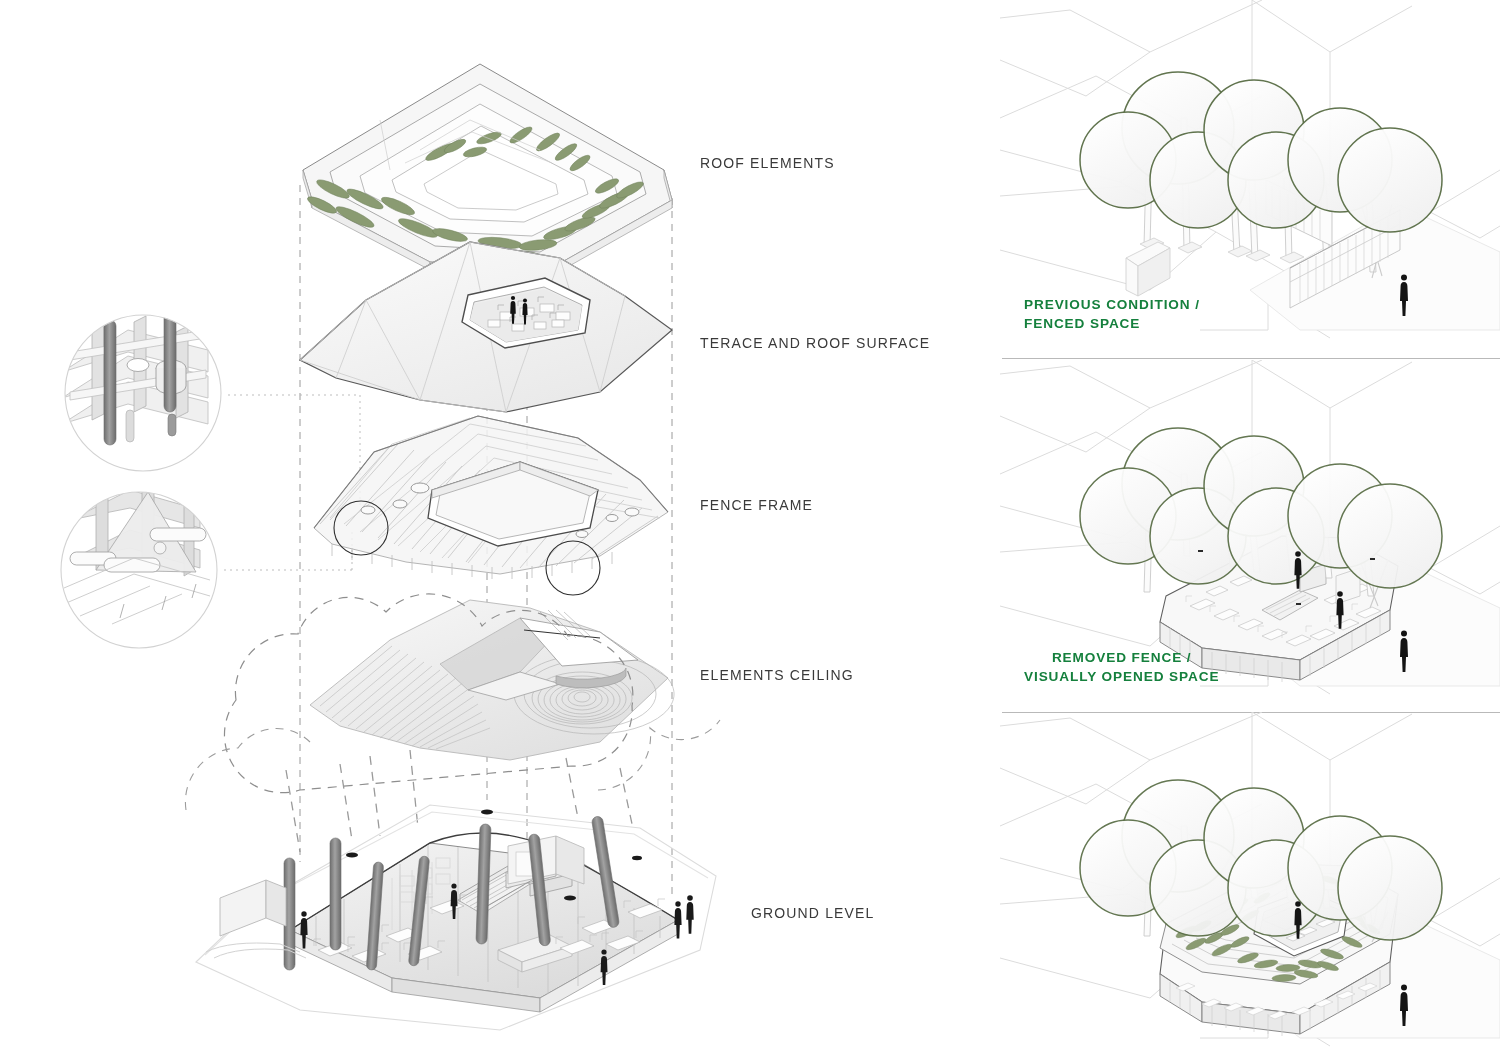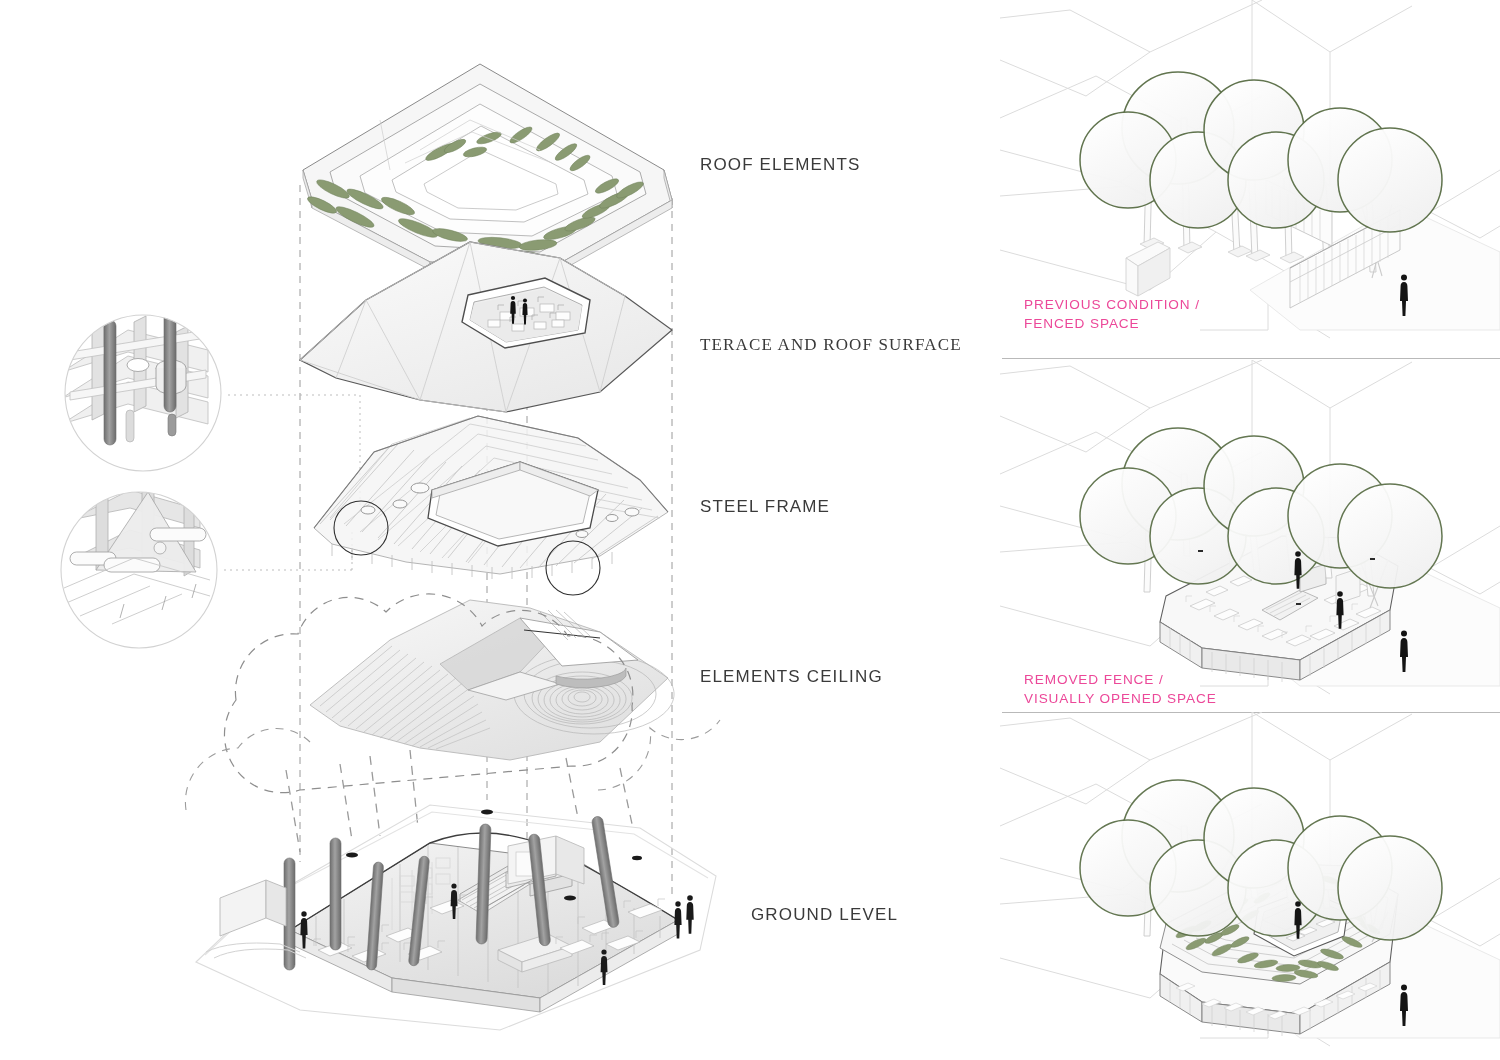--- a/index.html
+++ b/index.html
@@ -11,34 +11,34 @@
     position:relative;
   }
   #board{position:absolute;left:0;top:0;width:1500px;height:1060px;background:#fff;}
 
   
   .left-pane{position:absolute;left:0;top:0;width:1000px;height:1060px;}
   .right-pane{position:absolute;left:1000px;top:0;width:500px;height:1060px;}
 
   .layer-label{
     position:absolute;
-    font-size:17px;
+    font-size:14px;
     letter-spacing:1.15px;
     color:#3a3a3a;
     white-space:nowrap;
     font-weight:400;
   }
   .panel-caption{
     position:absolute;
     font-size:13.6px;
     letter-spacing:0.9px;
     line-height:1.42;
-    color:#ec4899;
+    color:#15803d;
     white-space:pre;
-    font-weight:400;
+    font-weight:700;
   }
   .panel-sep{position:absolute;left:1002px;width:498px;height:1px;background:#b9b9b9;}
 
   svg{display:block;}
 </style>
 </head>
 <body>
 
 <div id="board">
 
@@ -566,22 +566,22 @@
         </g>
 
         <g fill="#1a1a1a">
           <path d="M690,902 c2.2,0 3.2,1.8 3.2,3.8 l0.5,14 l-1.9,0 l-0.5,14 l-2.6,0 l-0.5,-14 l-1.9,0 l0.5,-14 c0,-2 1,-3.8 3.2,-3.8 z"></path>
           <circle cx="690" cy="898" r="2.8"></circle>
         </g>
       </g>
     </svg>
 
     <div class="layer-label" style="left:700px;top:155px;">ROOF ELEMENTS</div>
-    <div class="layer-label" style="left:700px;top:335px;font-family:Liberation Serif, serif;">TERACE AND ROOF SURFACE</div>
-    <div class="layer-label" style="left:700px;top:497px;">STEEL FRAME</div>
+    <div class="layer-label" style="left:700px;top:335px;">TERACE AND ROOF SURFACE</div>
+    <div class="layer-label" style="left:700px;top:497px;">FENCE FRAME</div>
     <div class="layer-label" style="left:700px;top:667px;">ELEMENTS CEILING</div>
     <div class="layer-label" style="left:707px;top:905px;margin-left:44px;">GROUND LEVEL</div>
   </div>
 
   <div class="right-pane">
 
     <svg width="500" height="355" viewBox="0 0 500 355" style="position:absolute;left:0;top:0;">
       <defs>
         <linearGradient id="canopy1" x1="0.2" y1="0" x2="0.8" y2="1">
           <stop offset="0%" stop-color="#ffffff"></stop>
@@ -799,21 +799,21 @@
         <path d="M404,278 c2.3,0 3.4,1.9 3.4,4 l0.6,15 l-2,0 l-0.6,15 l-2.8,0 l-0.6,-15 l-2,0 l0.6,-15 c0,-2.1 1.1,-4 3.4,-4 z"></path>
         <circle cx="404" cy="273.5" r="3"></circle>
       </g>
 
       <g fill="#2a2a2a">
         <rect x="198" y="190" width="5" height="2"></rect>
         <rect x="296" y="243" width="5" height="2"></rect>
         <rect x="370" y="198" width="5" height="2"></rect>
       </g>
     </svg>
-    <div class="panel-caption" style="left:24px;top:670px;">REMOVED FENCE /
+    <div class="panel-caption" style="left:24px;top:648px;text-align:center;">REMOVED FENCE /
 VISUALLY OPENED SPACE</div>
     <div class="panel-sep" style="top:712px;left:2px;"></div>
 
     <svg width="500" height="348" viewBox="0 0 500 348" style="position:absolute;left:0;top:712px;">
       <g stroke="#dcdcdc" stroke-width="1" fill="none">
         <path d="M0,14 L70,6 L150,48 L86,92 L0,56"></path>
         <path d="M150,48 L262,0"></path>
         <path d="M0,114 L96,72 L196,126 L120,178 L0,146"></path>
         <path d="M196,126 L262,92"></path>
         <path d="M0,192 L128,182 L216,228 L150,286 L0,246"></path>

